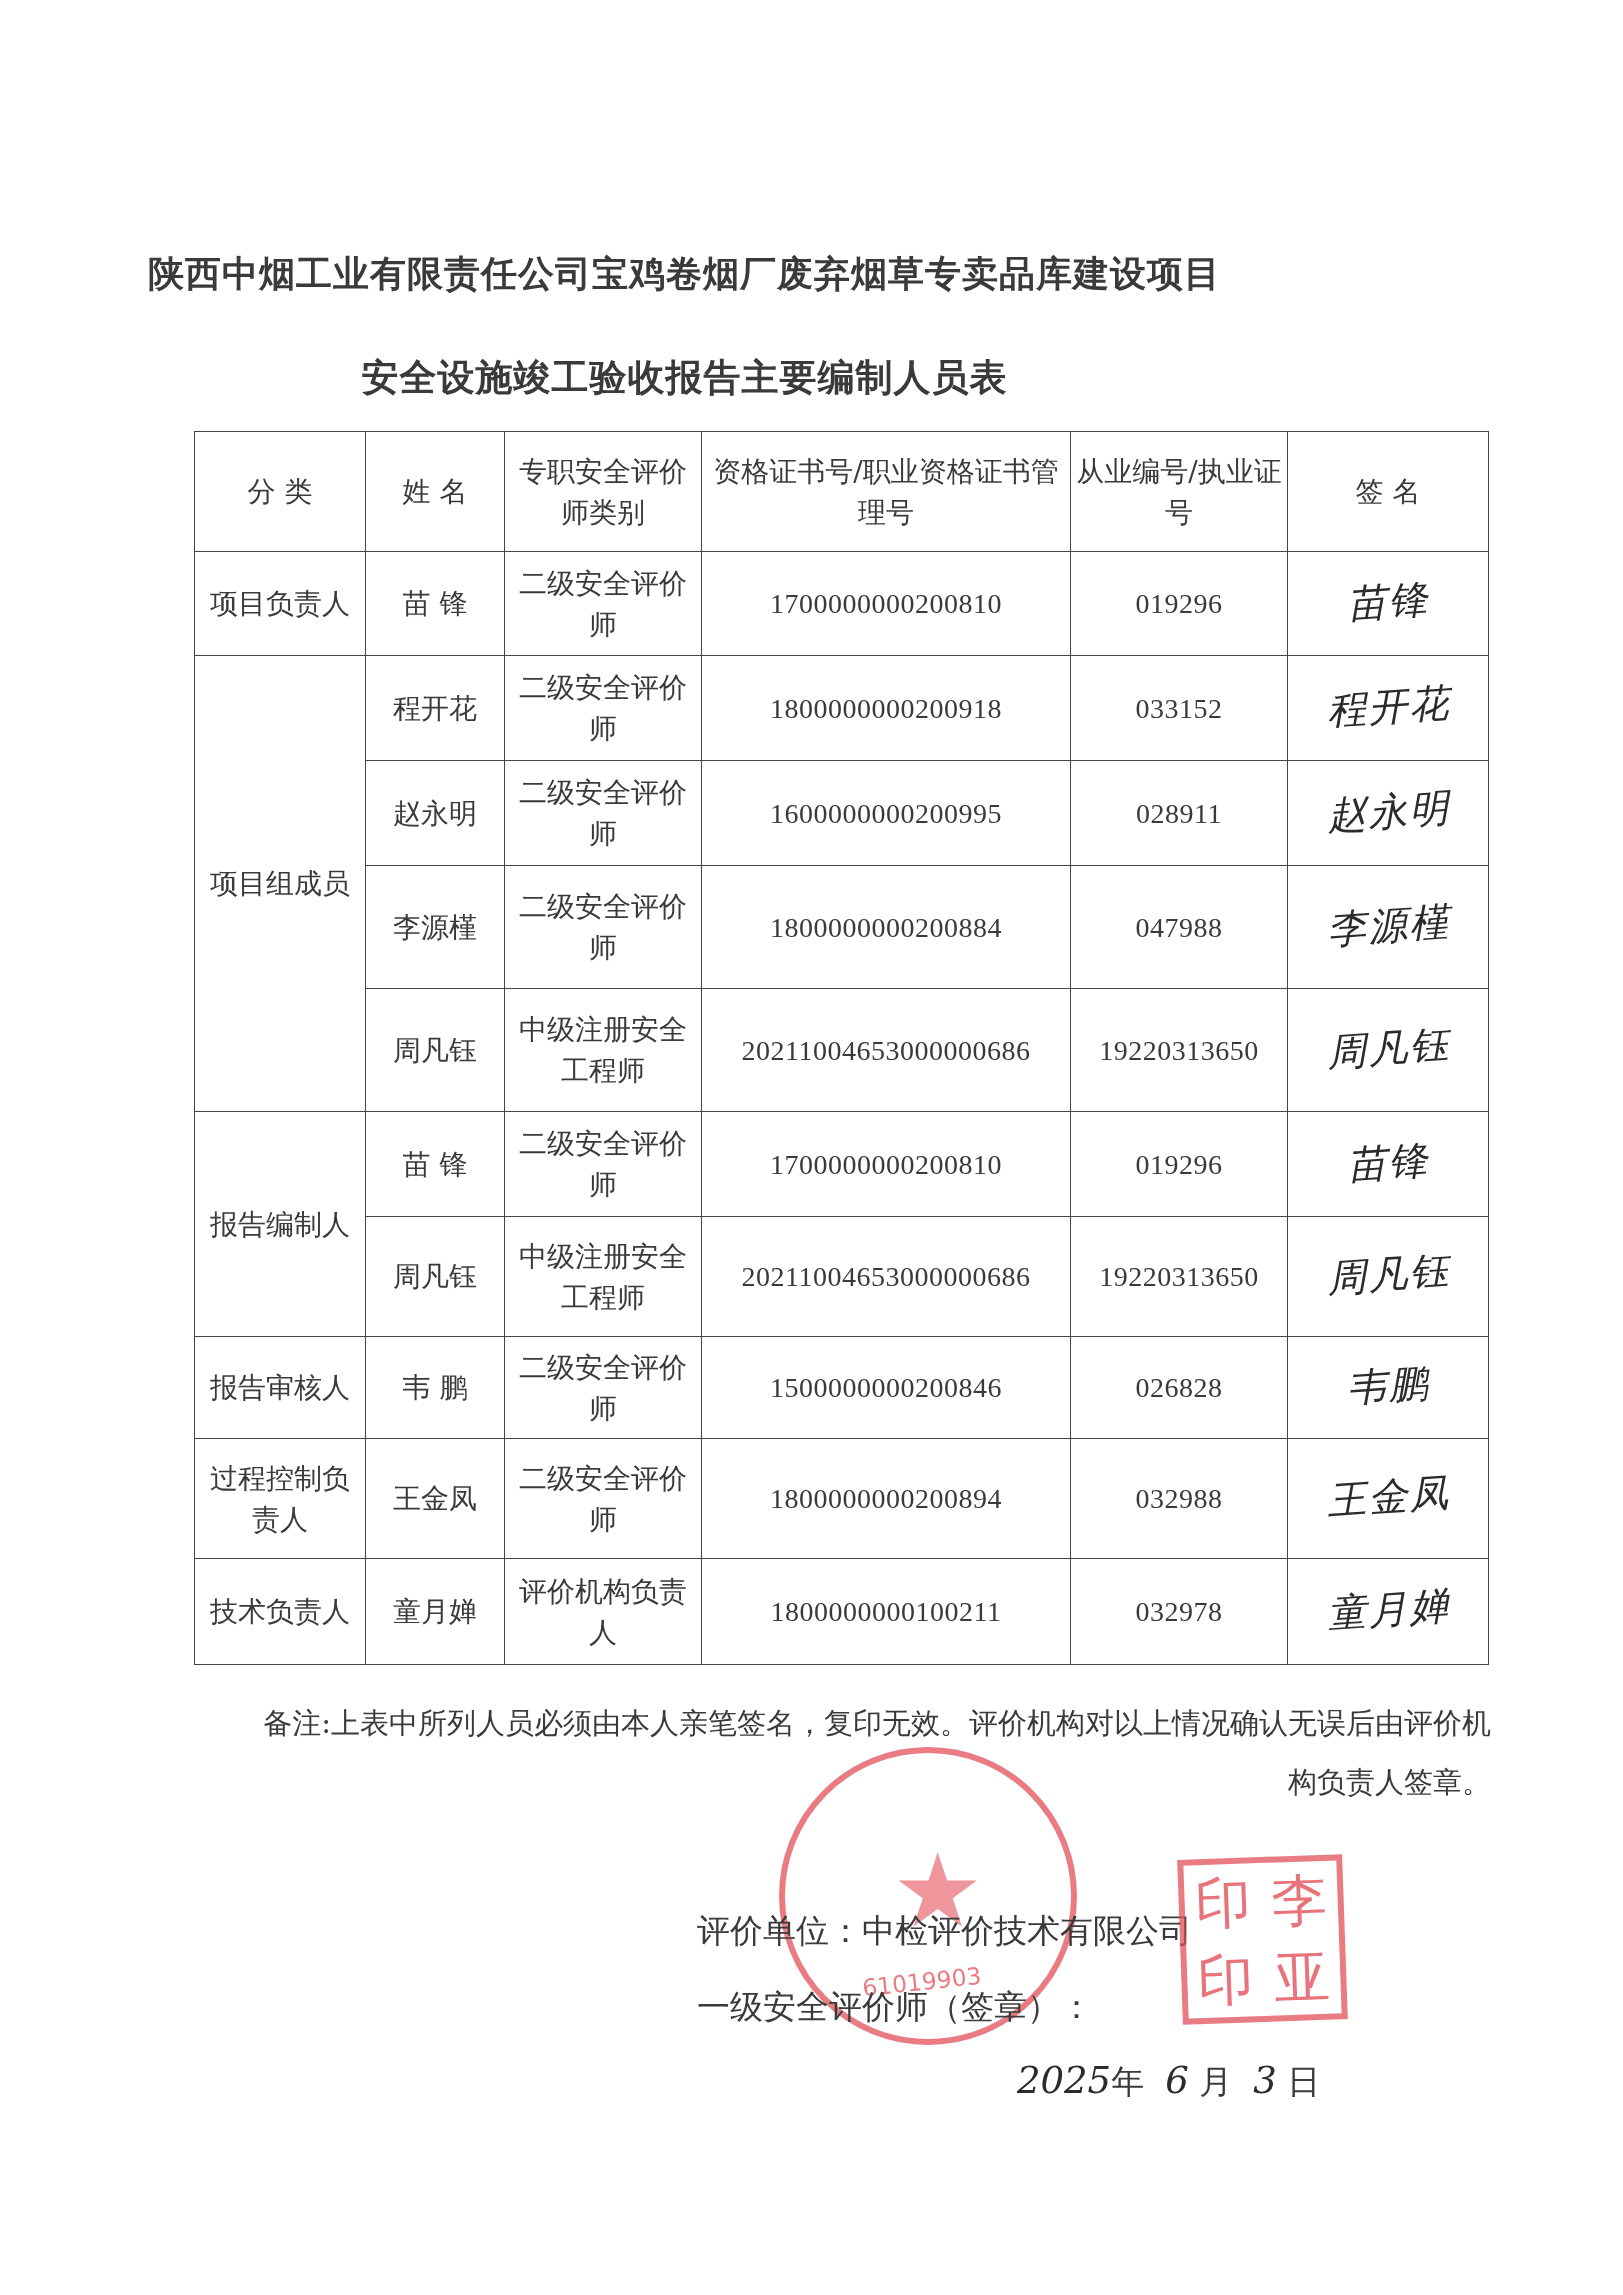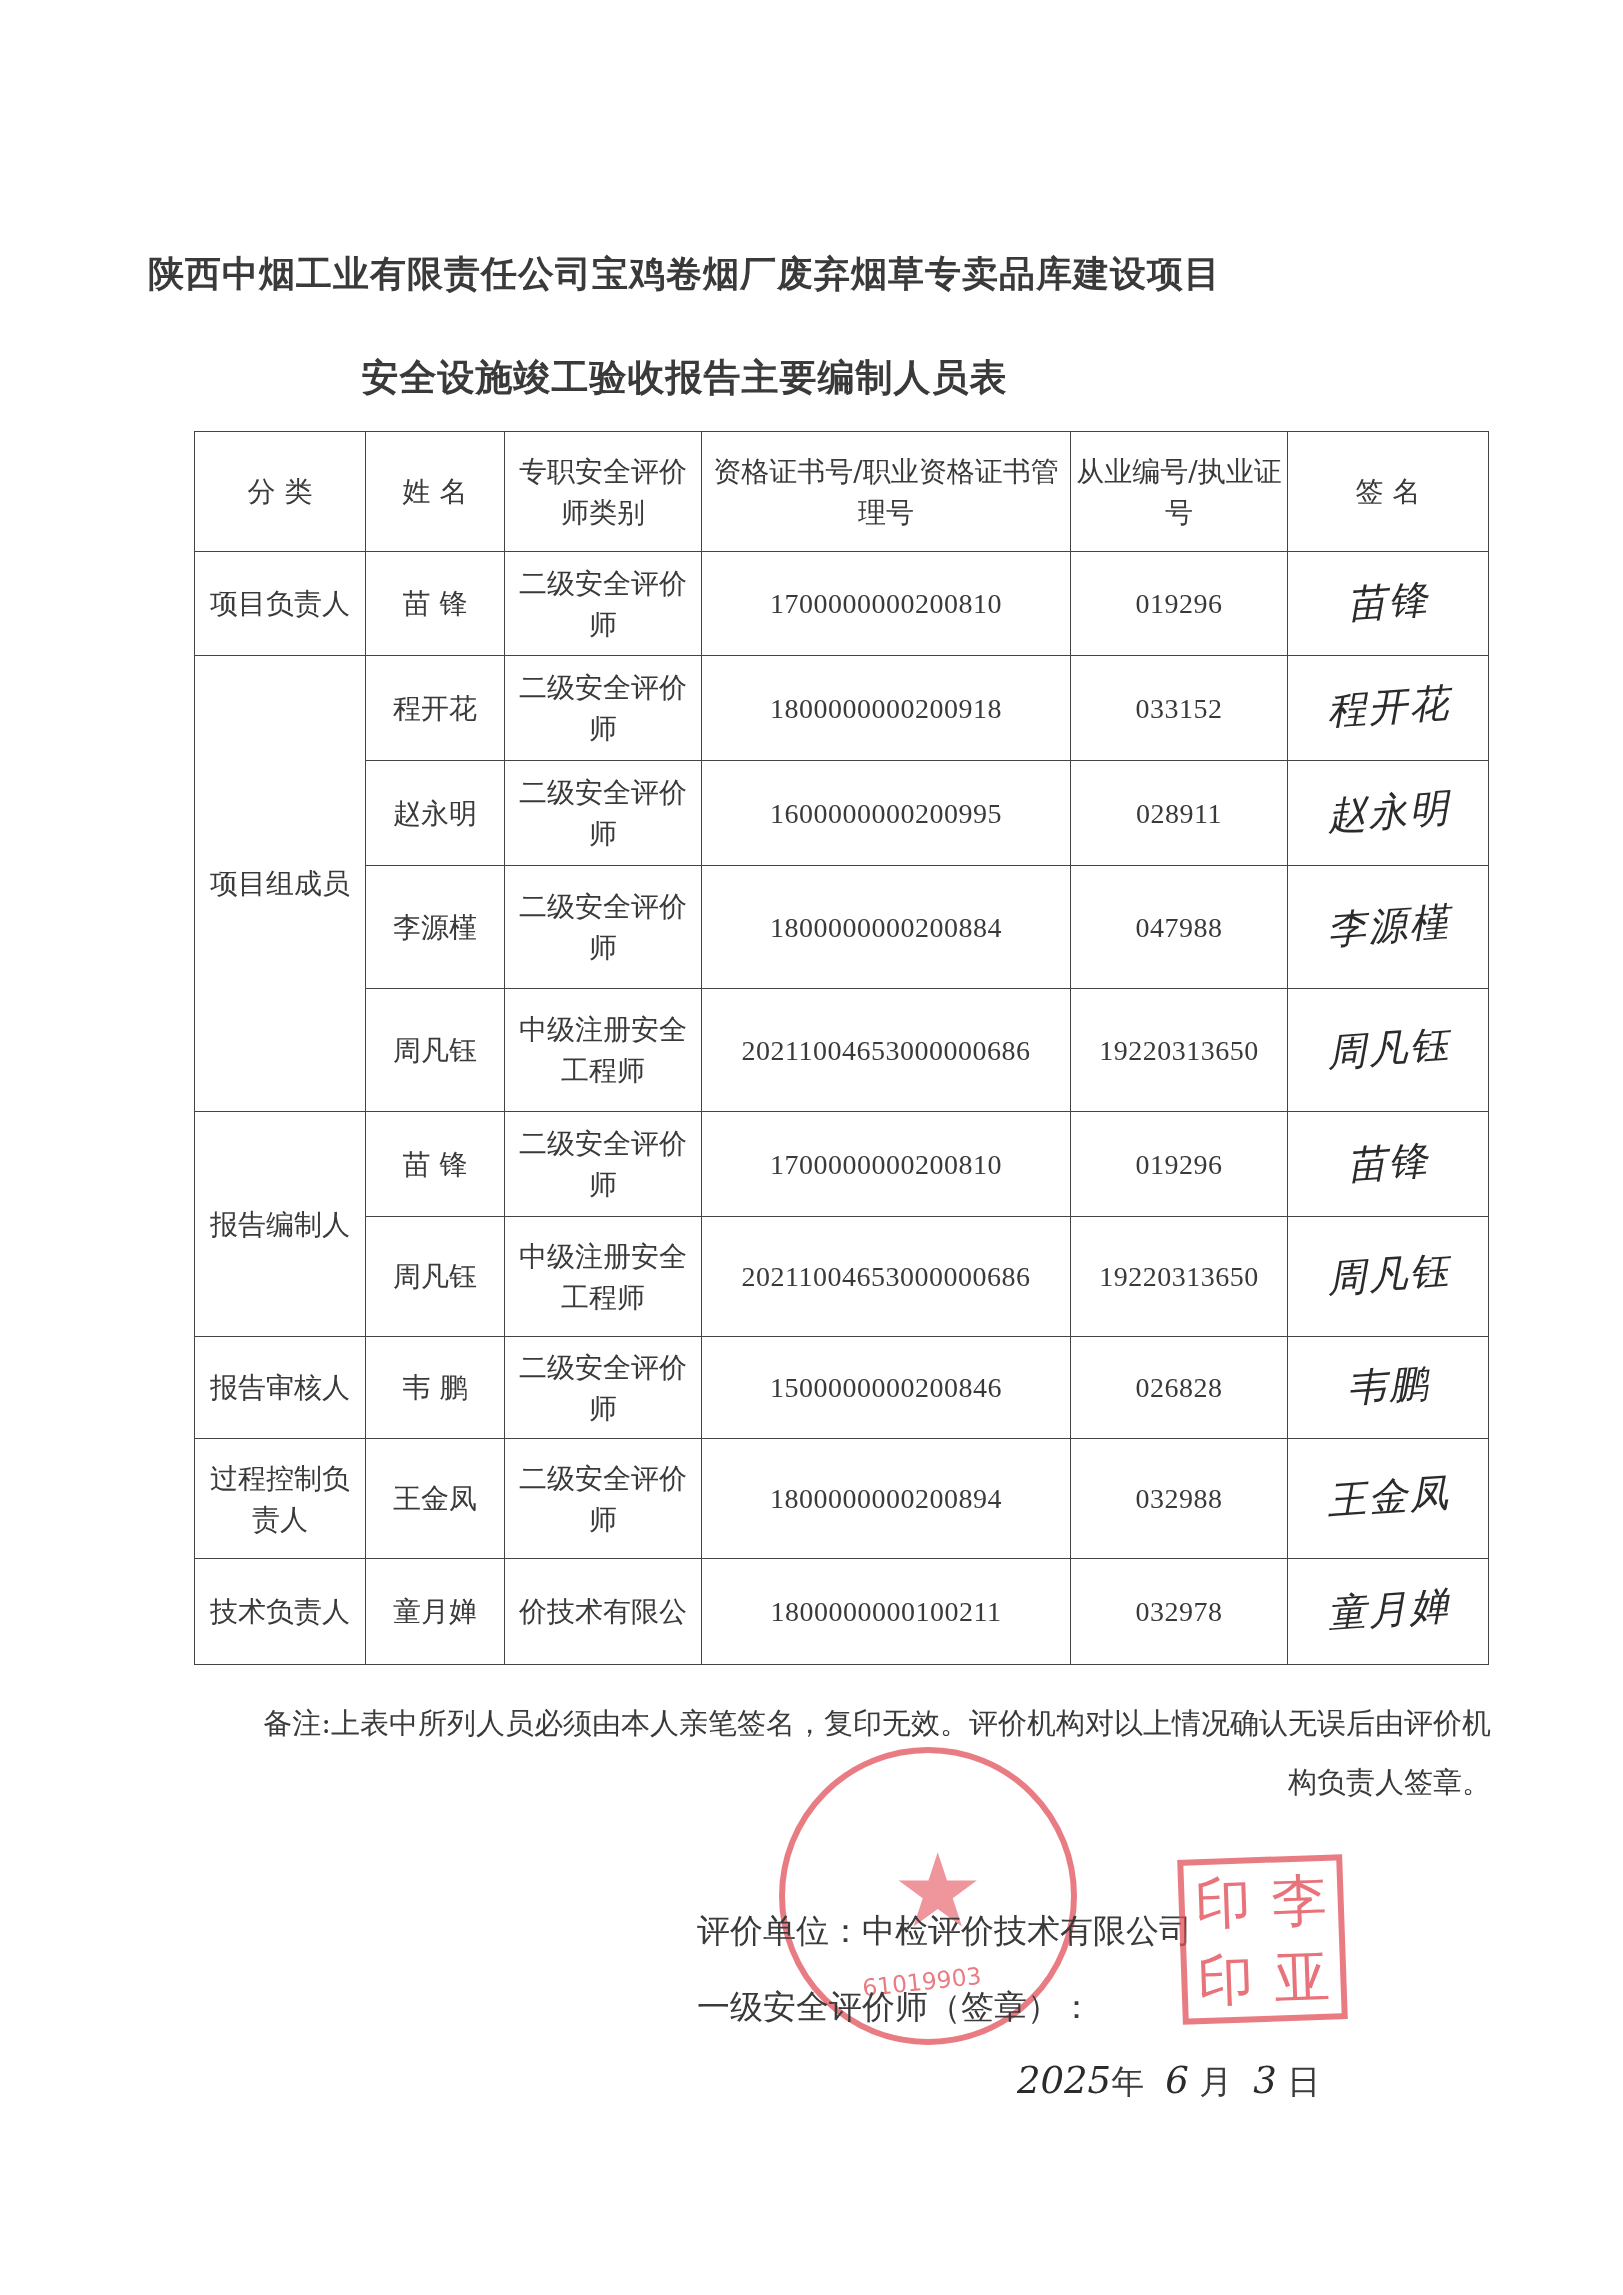--- a/index.html
+++ b/index.html
@@ -135,21 +135,21 @@
     <td>王金凤</td>
     <td>二级安全评价师</td>
     <td class="num">1800000000200894</td>
     <td class="num">032988</td>
     <td><span class="sig">王金凤</span></td>
   </tr>
 
   <tr style="height:106px">
     <td>技术负责人</td>
     <td>童月婵</td>
-    <td>价技术有限公</td>
+    <td>评价机构负责人</td>
     <td class="num">1800000000100211</td>
     <td class="num">032978</td>
     <td><span class="sig">童月婵</span></td>
   </tr>
 </tbody>
   </table>
 
 <div class="note">备注:上表中所列人员必须由本人亲笔签名，复印无效。评价机构对以上情况确认无误后由评价机构负责人签章。</div>
 
 <div class="seal-round">

